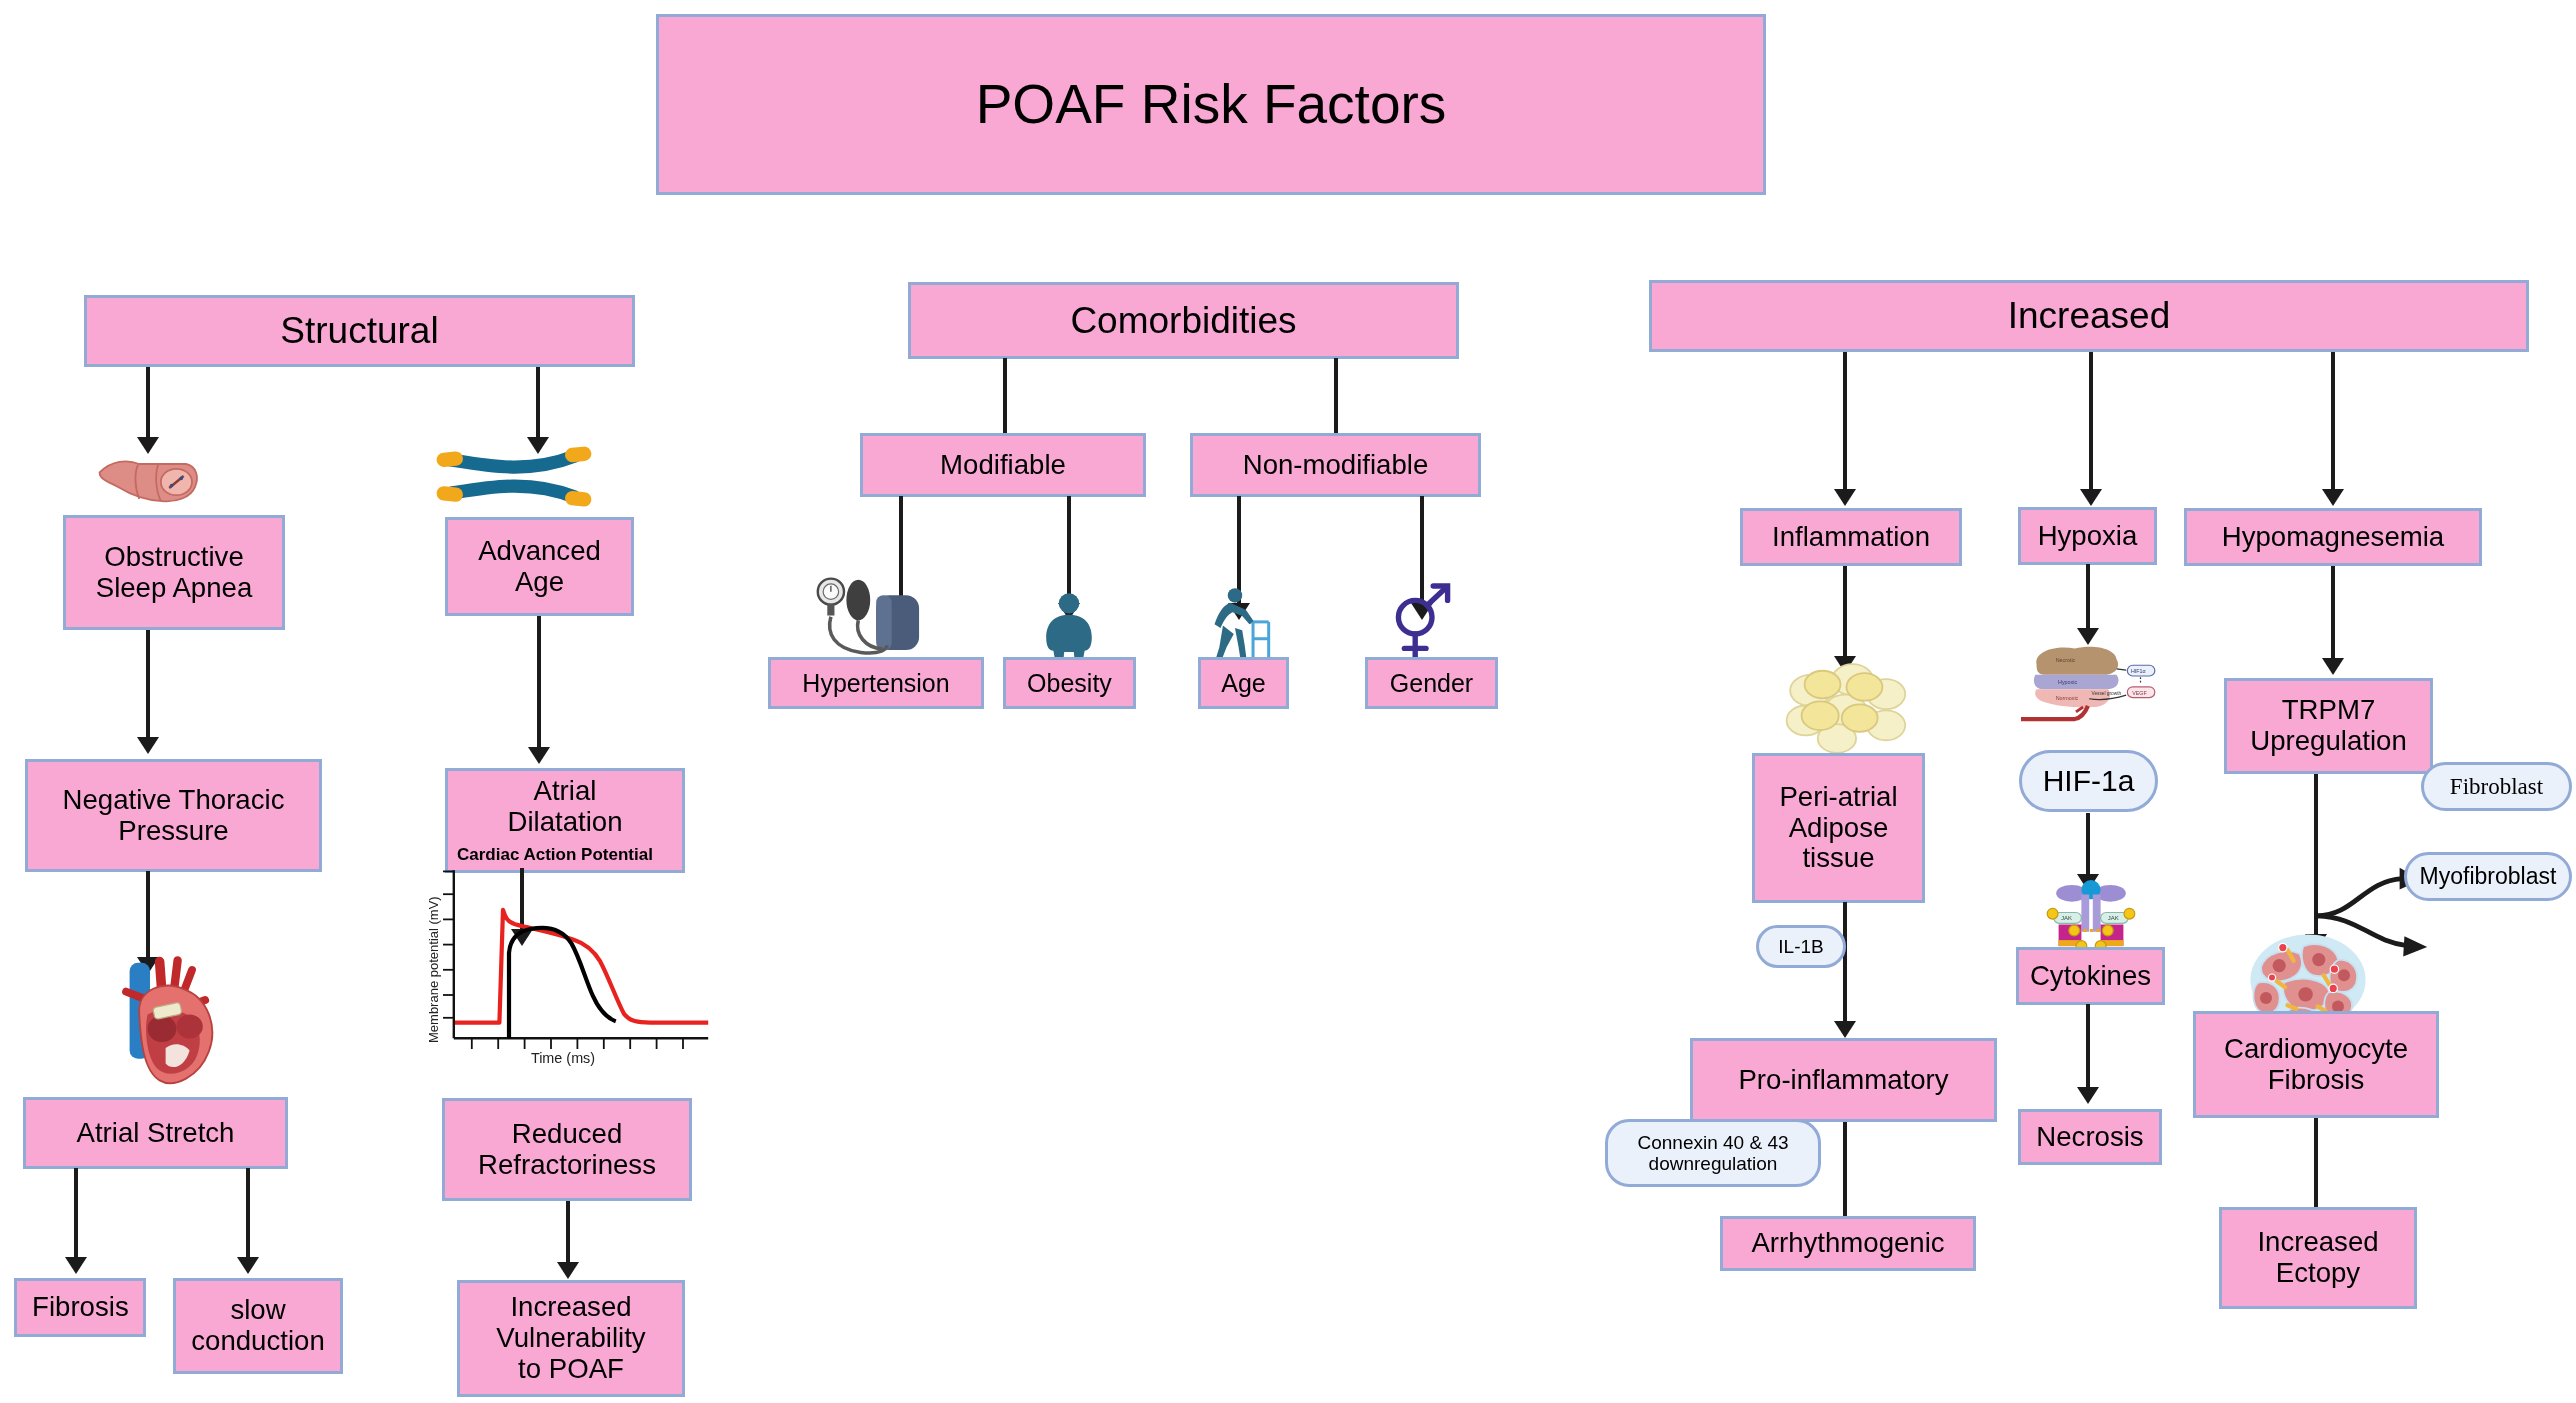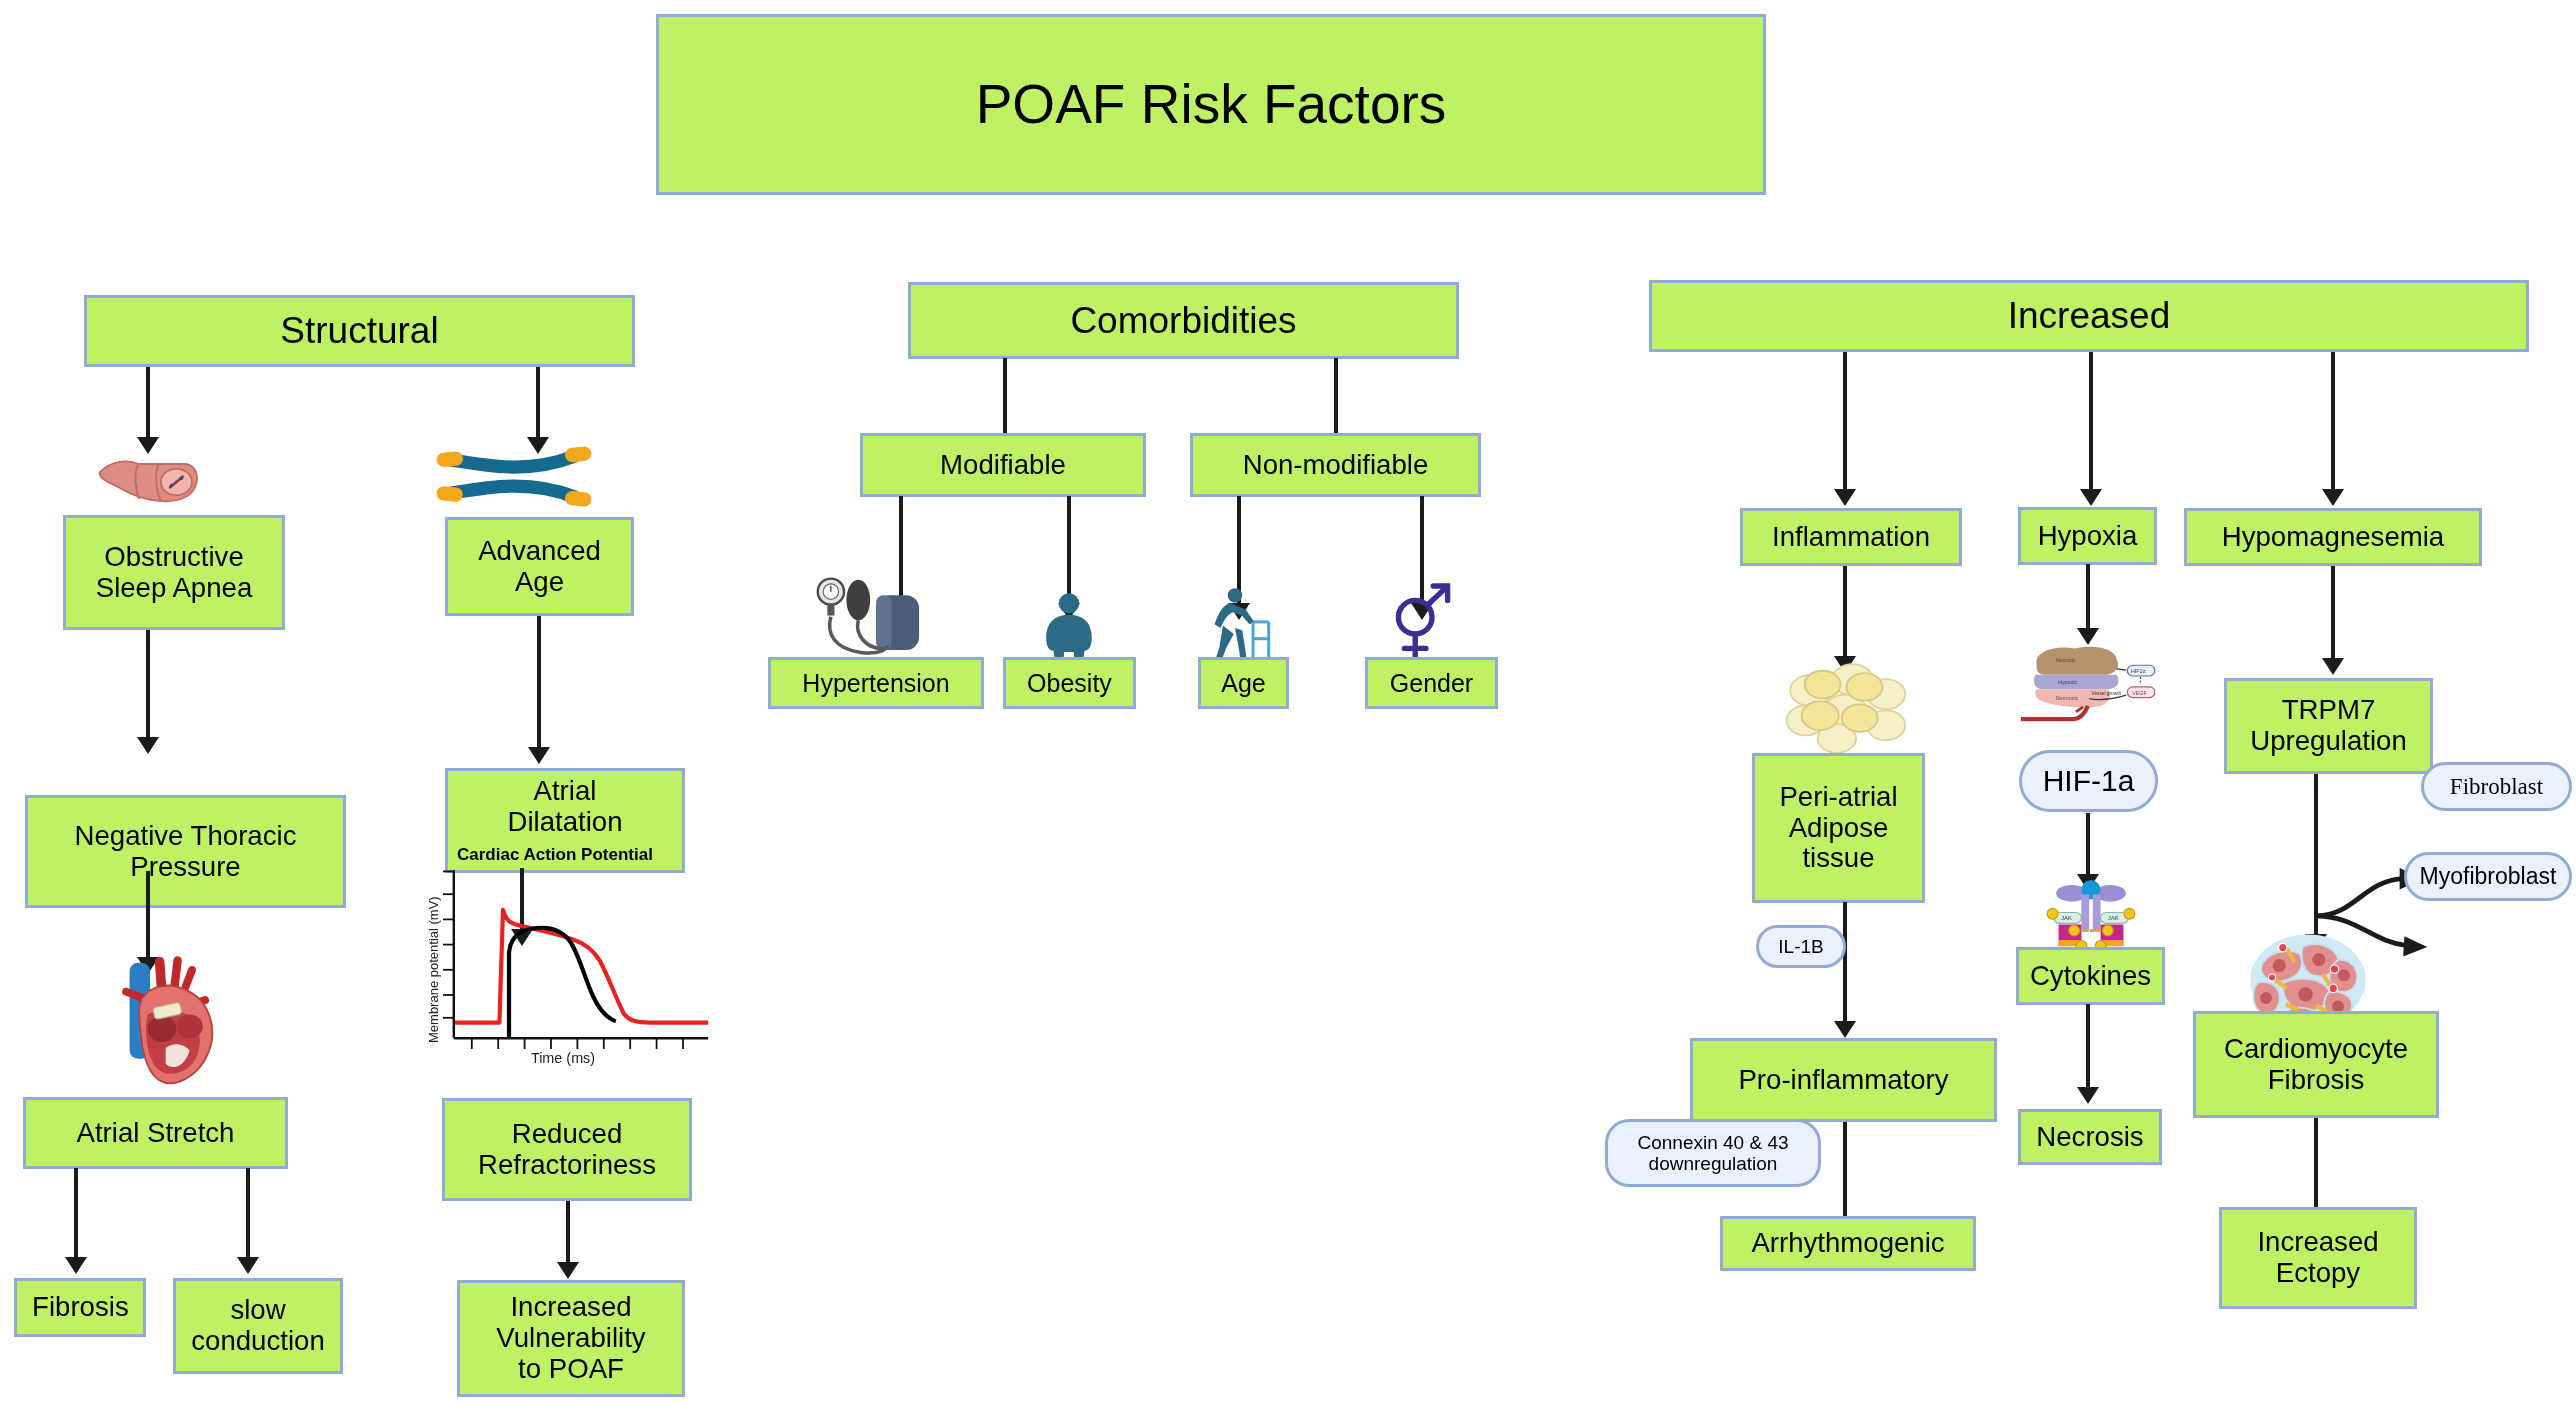--- a/index.html
+++ b/index.html
@@ -12,21 +12,21 @@
     position:relative;
     width:2576px;
     height:1403px;
     background:#ffffff;
     overflow:hidden;
   }
   
   .box{
     position:absolute;
     box-sizing:border-box;
-    background:#bef264;
+    background:#f9a8d4;
     border:3px solid #92aad6;
     display:flex;
     align-items:center;
     justify-content:center;
     text-align:center;
     line-height:1.12;
     color:#000;
     white-space:pre-line;
     font-size:27.6px;
     padding:19px 6px;
@@ -122,21 +122,21 @@
       <path d="M122 70 L146 50" stroke="#8a3a33" stroke-width="4"></path>
       <circle cx="126" cy="66" r="3" fill="#2c4f8c"></circle>
       <circle cx="142" cy="54" r="3" fill="#2c4f8c"></circle>
     </svg>
   </div>
 
   <div class="box" style="left:63px;top:515px;width:222px;height:115px;">Obstructive
 Sleep Apnea</div>
   <div class="arrow" style="left:146px;top:630px;height:108px;"></div>
 
-  <div class="box" style="left:25px;top:759px;width:321px;height:113px;margin-top:36px;">Negative Thoracic
+  <div class="box" style="left:25px;top:759px;width:297px;height:113px;">Negative Thoracic
 Pressure</div>
   <div class="arrow" style="left:146px;top:871px;height:87px;"></div>
 
   <div class="icon" style="left:102px;top:952px;width:132px;height:144px;">
     <svg viewBox="0 0 220 240" width="132" height="144">
       <rect x="46" y="18" width="34" height="160" rx="14" fill="#2a7fc4"></rect>
       <path d="M96 16 L100 70" stroke="#c0282a" stroke-width="16" stroke-linecap="round"></path>
       <path d="M126 14 L120 64" stroke="#c0282a" stroke-width="14" stroke-linecap="round"></path>
       <path d="M150 30 L134 72" stroke="#c0282a" stroke-width="13" stroke-linecap="round"></path>
       <path d="M40 66 L76 80" stroke="#c0282a" stroke-width="13" stroke-linecap="round"></path>

